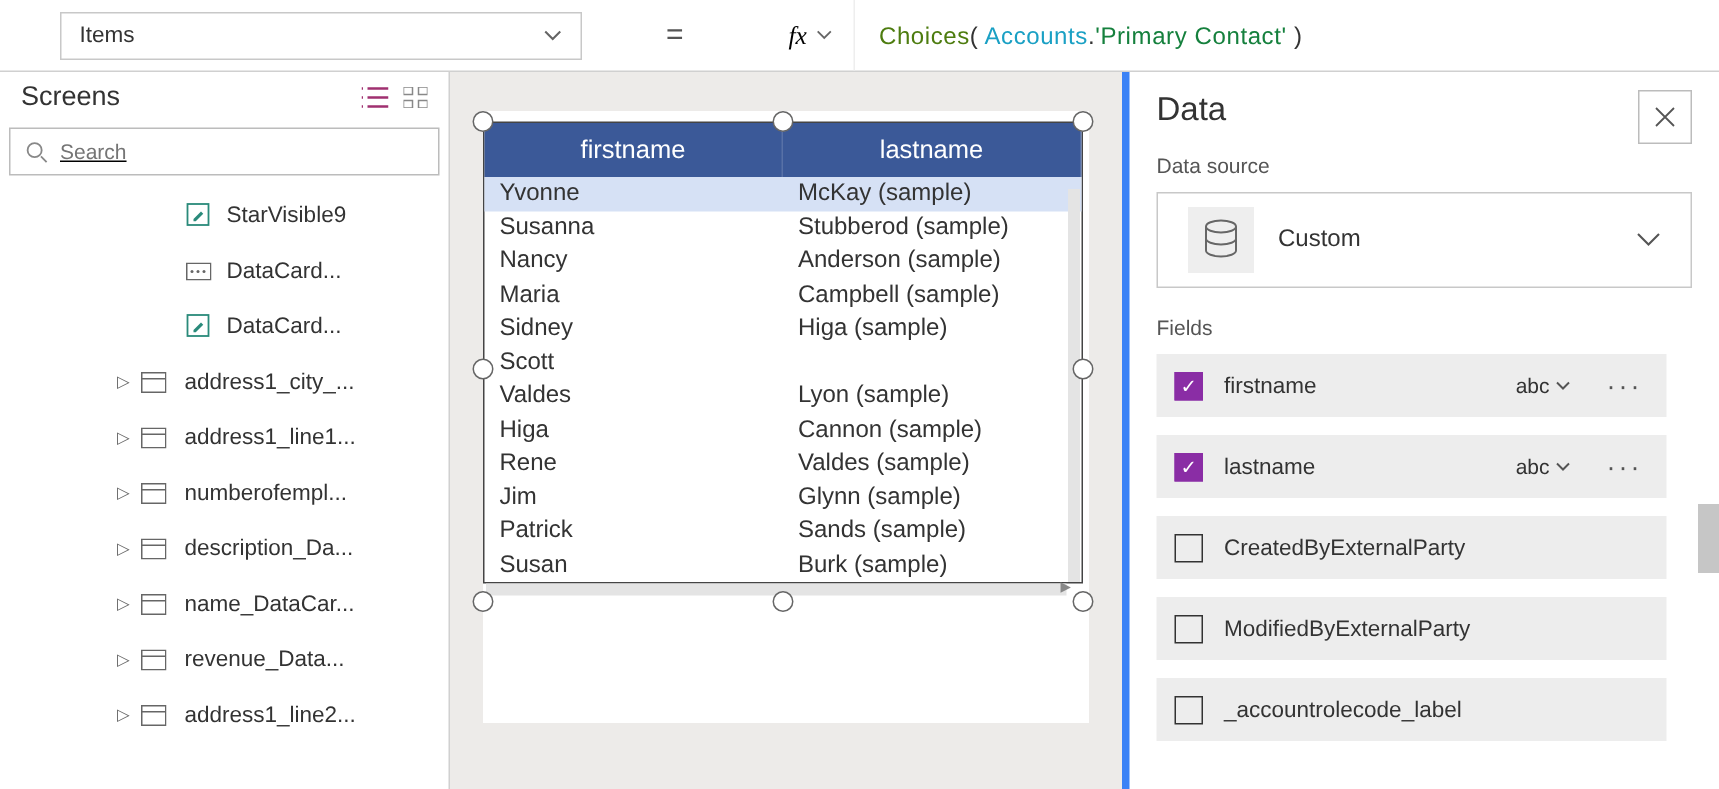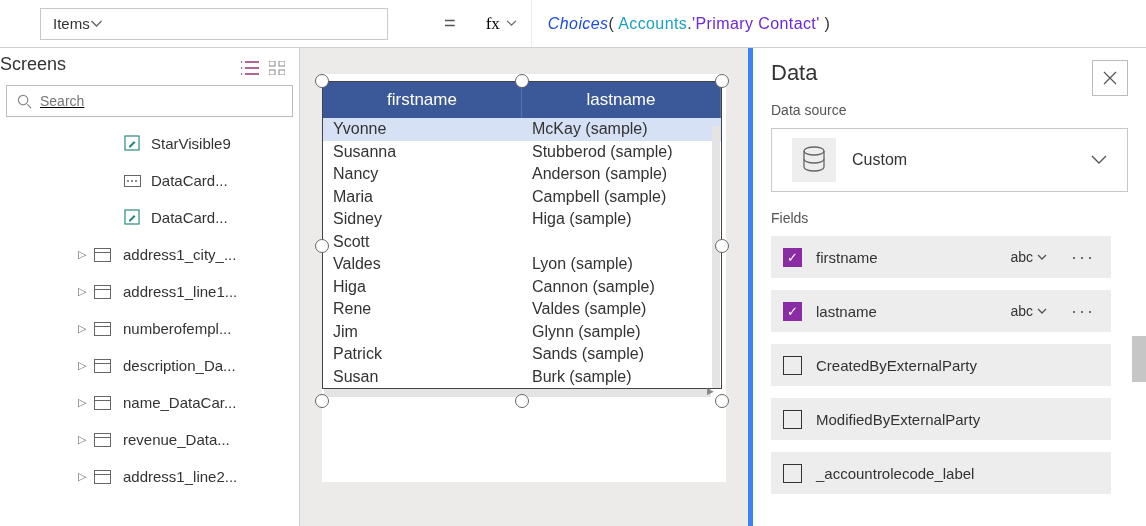--- a/index.html
+++ b/index.html
@@ -1,30 +1,30 @@
 <!DOCTYPE html>
 <html><head>
   <meta charset="utf-8">
   <style>
     * { margin: 0; padding: 0; box-sizing: border-box; font-family: "Segoe UI", Arial, sans-serif; }
     body { background: #fff; width: 1146px; height: 526px; overflow: hidden; }
 
     
     .formula-bar { display: flex; align-items: center; border-bottom: 1px solid #d0d0d0; height: 48px; position: relative; }
-    .prop-select { width: 348px; margin: 0 40px; border: 1px solid #c8c8c8; height: 32px; display: flex; align-items: center; padding: 0 12px; justify-content: flex-start; font-size: 15px; color: #333; }
+    .prop-select { width: 348px; margin: 0 40px; border: 1px solid #c8c8c8; height: 32px; display: flex; align-items: center; padding: 0 12px; justify-content: space-between; font-size: 15px; color: #333; }
     .eq { font-size: 20px; color: #555; padding: 0 16px; }
     .fx-wrap { display: flex; align-items: center; border-right: 1px solid #eee; padding: 0 14px; height: 100%; }
-    .fx { font-size: 17px; font-family: Georgia, serif; }
+    .fx { font-style: italic; font-size: 17px; font-family: Georgia, serif; margin-left: 40px; }
     .formula { flex: 1; padding: 0 16px; font-family: Consolas, monospace; font-size: 16px; letter-spacing: .4px;}
-    .tok-fn{color:#1d4ed8;font-style:italic;} .tok-id{color:#1aa0c4;} .tok-prop{color:#6d28d9;} .tok-pn{color:#333;}
+    .tok-fn{color:#4d7c0f;} .tok-id{color:#1aa0c4;} .tok-prop{color:#15803d;} .tok-pn{color:#333;}
 
     
     .main { display: flex; height: 478px; }
     .left-panel { width: 300px; border-right: 1px solid #d0d0d0; display: flex; flex-direction: column; }
-    .screens-header { display: flex; align-items: flex-end; justify-content: space-between; padding: 6px 14px 6px 0; gap: 40px; }
+    .screens-header { display: flex; align-items: center; justify-content: space-between; padding: 6px 14px 6px 14px; gap: 40px; }
     .screens-title { font-size: 18px; color: #333; }
     .screens-icons { display: flex; gap: 10px; }
     .search-wrap { margin: 4px 6px 8px; border: 1px solid #bcbcbc; height: 32px; display: flex; align-items: center; padding: 0 10px; gap: 8px; text-decoration: underline; }
     .search-input { border: none; outline: none; font-size: 14px; flex: 1; color: #666; }
     .tree { flex: 1; overflow: hidden; padding-left: 0px; }
     .tree-row { display: flex; align-items: center; height: 37px; font-size: 15px; color: #333; }
     .tree-leaf { padding-left: 124px; gap: 10px; }
     .tree-node { padding-left: 78px; gap: 6px; }
     .tree-caret { width: 10px; color: #666; font-size: 11px; }
     .tree-text { white-space: nowrap; overflow: hidden; text-overflow: ellipsis; max-width: 150px; }

